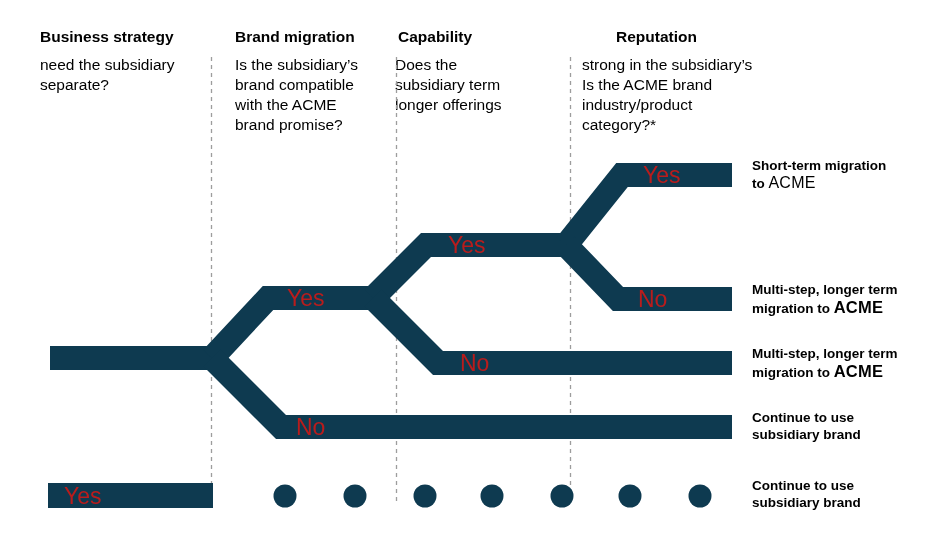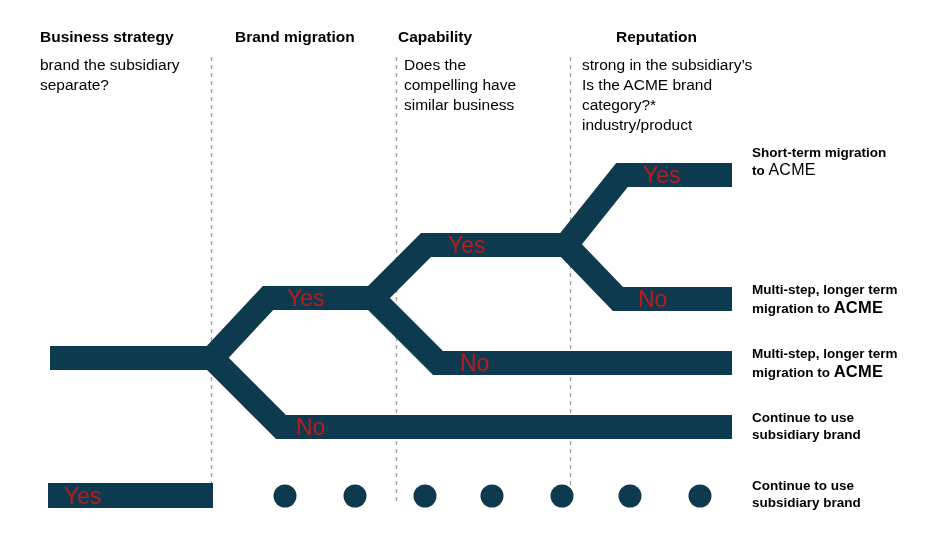--- a/index.html
+++ b/index.html
@@ -29,33 +29,39 @@
 <body>
 
 <div class="canvas">
 
   <div class="col-header" style="left:40px">Business strategy</div>
   <div class="col-header" style="left:235px">Brand migration</div>
   <div class="col-header" style="left:398px">Capability</div>
   <div class="col-header" style="left:616px">Reputation</div>
 
   <div class="question" style="left:40px">
-    <div>brand the subsidiary</div>
+    <div>need the subsidiary</div>
     <div>separate?</div>
   </div>
-  <div class="question" style="left:404px">
+  <div class="question" style="left:235px">
+    <div>Is the subsidiary’s</div>
+    <div>brand compatible</div>
+    <div>with the ACME</div>
+    <div>brand promise?</div>
+  </div>
+  <div class="question" style="left:395px">
     <div>Does the</div>
-    <div>compelling have</div>
-    <div>similar business</div>
+    <div>subsidiary term</div>
+    <div>longer offerings</div>
   </div>
   <div class="question" style="left:582px">
     <div>strong in the subsidiary’s</div>
     <div>Is the ACME brand</div>
+    <div>industry/product</div>
     <div>category?*</div>
-    <div>industry/product</div>
   </div>
 
   <svg class="tree-svg" width="940" height="560" viewBox="0 0 940 560">
 
     <g stroke="#9d9d9d" stroke-width="1.3" stroke-dasharray="4 4">
       <line x1="211.5" y1="57" x2="211.5" y2="505"></line>
       <line x1="396.5" y1="57" x2="396.5" y2="505"></line>
       <line x1="570.5" y1="57" x2="570.5" y2="505"></line>
     </g>
 
@@ -82,21 +88,21 @@
   </svg>
 
   <div class="branch-label" style="left:287px;top:286px">Yes</div>
   <div class="branch-label" style="left:296px;top:415px">No</div>
   <div class="branch-label" style="left:448px;top:233px">Yes</div>
   <div class="branch-label" style="left:460px;top:351px">No</div>
   <div class="branch-label" style="left:643px;top:163px">Yes</div>
   <div class="branch-label" style="left:638px;top:287px">No</div>
   <div class="branch-label" style="left:64px;top:484px">Yes</div>
 
-  <div class="outcome" style="top:145px">
+  <div class="outcome" style="top:158px">
     <div>Short-term migration</div>
     <div><span>to </span><span class="acme-light">ACME</span></div>
   </div>
   <div class="outcome" style="top:282px">
     <div>Multi-step, longer term</div>
     <div><span>migration to </span><span class="acme-strong">ACME</span></div>
   </div>
   <div class="outcome" style="top:346px">
     <div>Multi-step, longer term</div>
     <div><span>migration to </span><span class="acme-strong">ACME</span></div>

